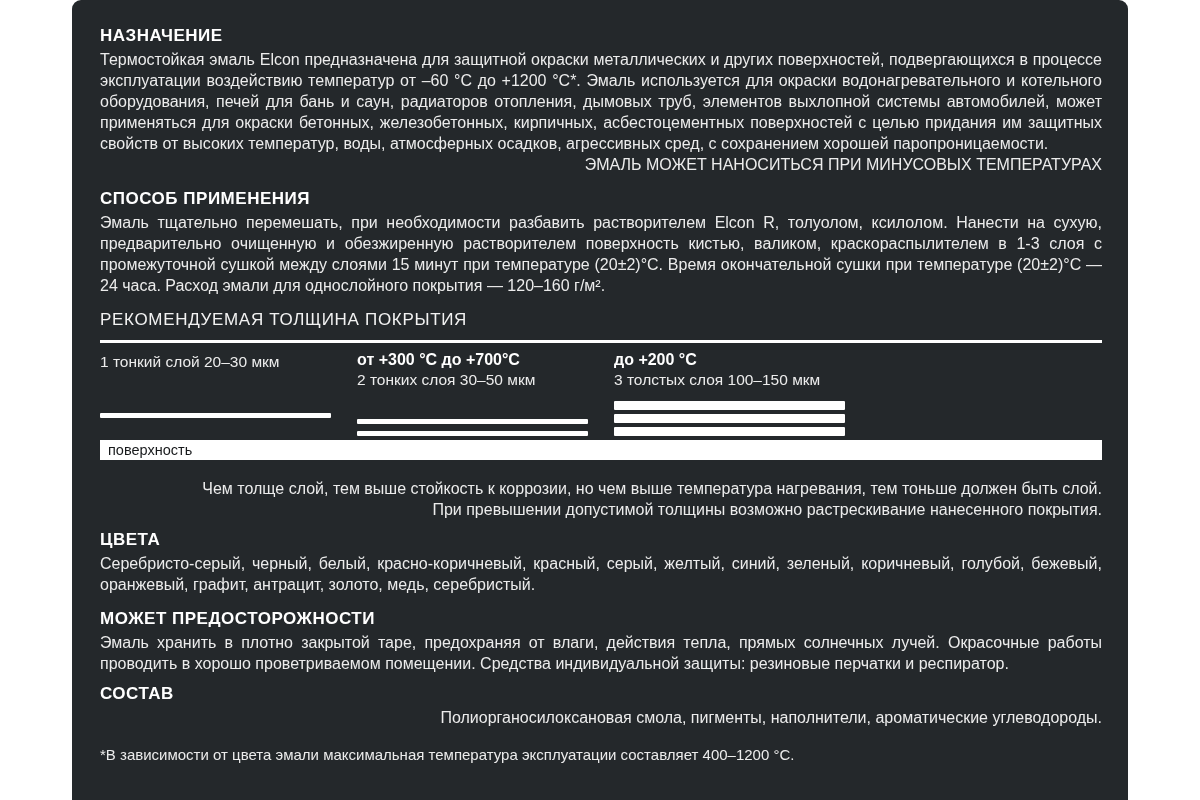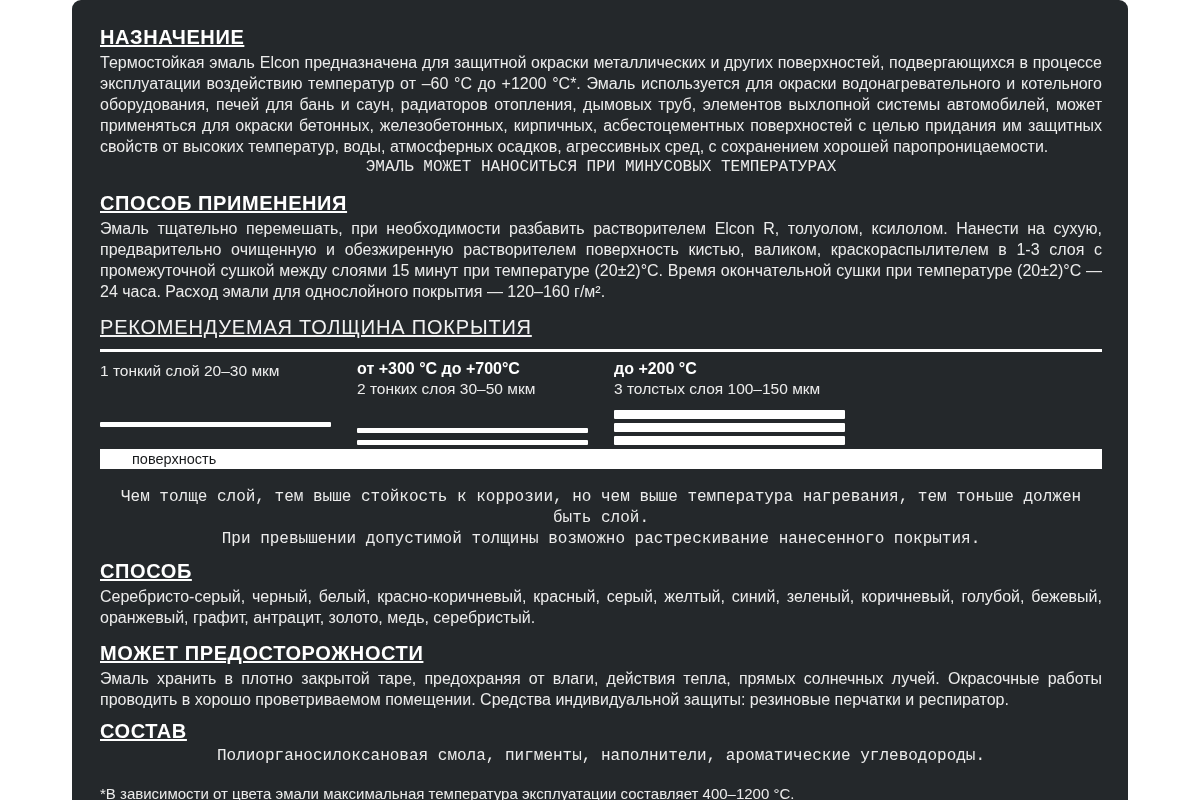--- a/index.html
+++ b/index.html
@@ -1,37 +1,37 @@
 <!DOCTYPE html>
 <html><head>
 <meta charset="utf-8">
 <style>
   html,body{margin:0;padding:0;background:#ffffff;}
   .stage{position:relative;width:1200px;height:800px;background:#ffffff;overflow:hidden;
          font-family:"Liberation Sans",sans-serif;}
   .panel{position:absolute;left:72px;top:0;width:1056px;height:800px;background:#24282b;
          border-radius:9px 9px 0 0;box-sizing:border-box;padding:26px 26px 0 28px;color:#ececec;}
-  h2{font-size:20px;font-weight:bold;color:#ffffff;margin:0 0 3px 0;letter-spacing:.03em;text-decoration:underline;}
+  h2{font-size:17px;font-weight:bold;color:#ffffff;margin:0 0 3px 0;letter-spacing:.03em;}
   h2.thin{font-weight:normal;color:#f2f2f2;letter-spacing:.04em;}
   .body{font-size:16px;line-height:21px;margin:0;text-align:justify;color:#ececec;}
-  .nojust{text-align:center;font-family:Liberation Mono, monospace;}
+  .nojust{text-align:right;}
   .bold{font-weight:bold;color:#fff;}
   section{margin:0 0 14px 0;}
   section.tight{margin-bottom:10px;}
   
   .rule{height:3px;background:#ffffff;margin:10px 0 8px 0;}
   .tcols{display:grid;grid-template-columns:repeat(4,1fr);column-gap:26px;}
   .trange{font-weight:bold;font-size:16px;color:#fff;white-space:nowrap;}
   .tlayers{font-size:15.5px;margin-top:2px;white-space:nowrap;color:#ececec;}
   .bars{height:47px;display:flex;flex-direction:column;justify-content:flex-end;}
   .bar{width:100%;background:#ffffff;border-radius:1px;}
   .bar.thin{height:5px;margin-top:7px;}
   .bar.thick{height:9px;margin-top:4px;}
   .surface{background:#ffffff;color:#17191b;height:20px;line-height:20px;
-           padding-left:32px;font-size:14.5px;margin-top:4px;}
+           padding-left:8px;font-size:14.5px;margin-top:4px;}
   .tnotes{margin-top:18px;}
   .footnote{font-size:15px;line-height:20px;margin-top:17px;color:#ececec;}
   .footnote .l2{padding-left:7px;}
 </style>
 </head>
 <body>
 
 <div class="stage">
   <div class="panel">
 
@@ -77,21 +77,21 @@
       <div class="surface">
         <span>поверхность</span>
       </div>
       <div class="tnotes">
         <p class="body nojust">Чем толще слой, тем выше стойкость к коррозии, но чем выше температура нагревания, тем тоньше должен быть слой.</p>
         <p class="body nojust">При превышении допустимой толщины возможно растрескивание нанесенного покрытия.</p>
       </div>
     </section>
 
     <section>
-      <h2>СПОСОБ</h2>
+      <h2>ЦВЕТА</h2>
       <p class="body">Серебристо-серый, черный, белый, красно-коричневый, красный, серый, желтый, синий, зеленый, коричневый, голубой, бежевый, оранжевый, графит, антрацит, золото, медь, серебристый.</p>
     </section>
 
     <section class="tight">
       <h2>МОЖЕТ ПРЕДОСТОРОЖНОСТИ</h2>
       <p class="body">Эмаль хранить в плотно закрытой таре, предохраняя от влаги, действия тепла, прямых солнечных лучей. Окрасочные работы проводить в хорошо проветриваемом помещении. Средства индивидуальной защиты: резиновые перчатки и респиратор.</p>
     </section>
 
     <section class="tight">
       <h2>СОСТАВ</h2>

